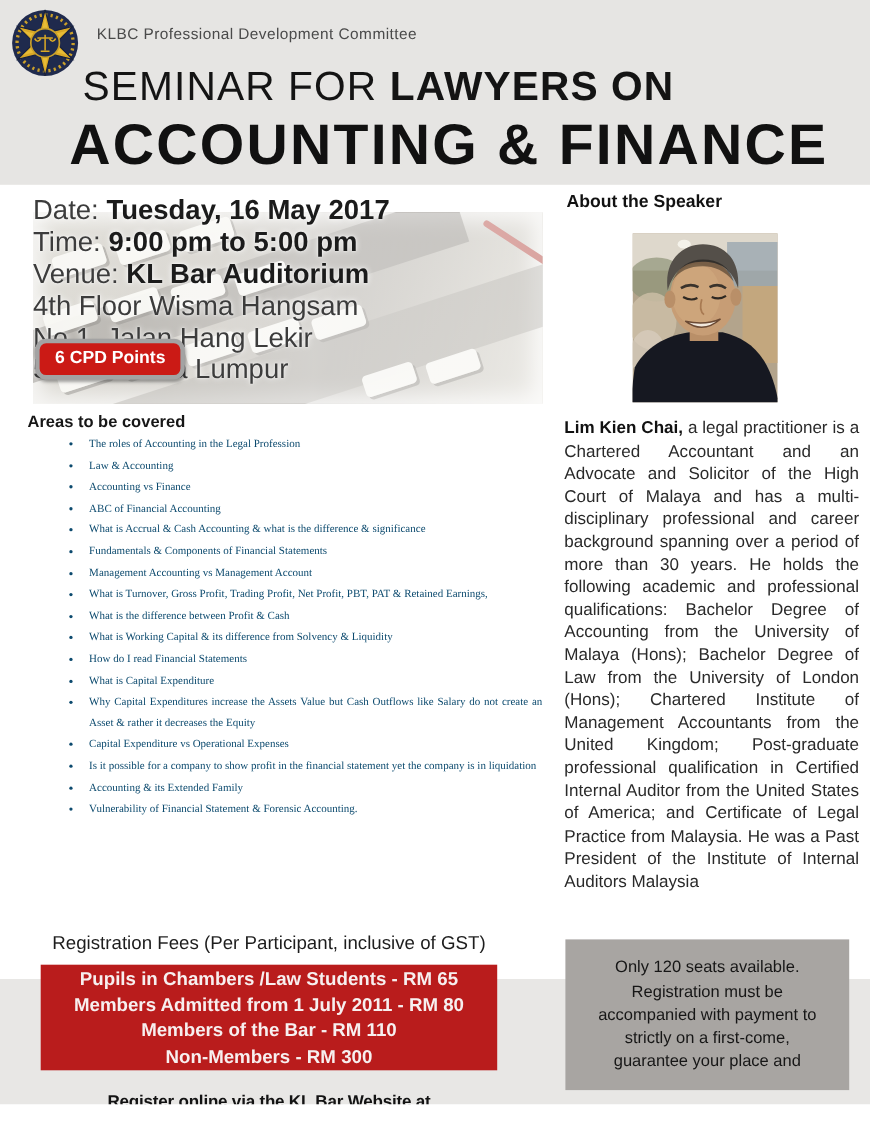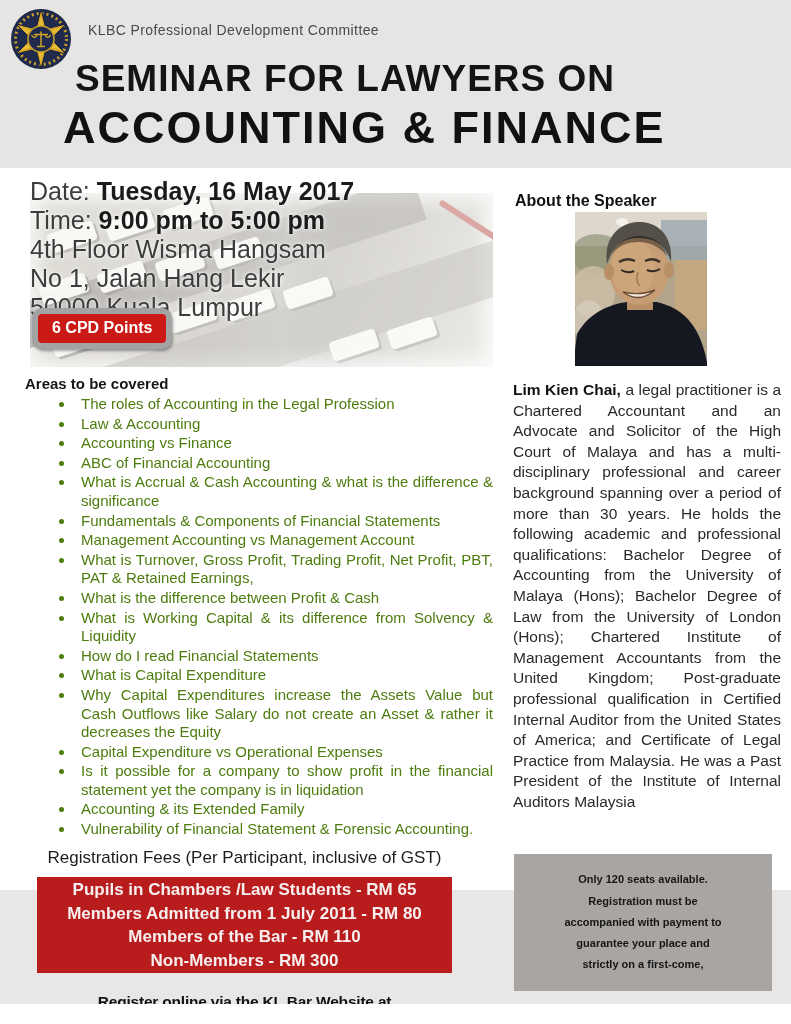--- a/index.html
+++ b/index.html
@@ -5,23 +5,23 @@
   * { margin:0; padding:0; box-sizing:border-box; }
   html,body { background:#ffffff; }
   body { font-family:"Liberation Sans", sans-serif; color:#1c1c1c; }
   .page { position:relative; width:791px; height:1004px; margin:0 auto; background:#ffffff; overflow:hidden; }
 
   
   .header { position:absolute; left:0; top:0; width:791px; height:168px; background:#e6e5e3; }
   .logo { position:absolute; left:10px; top:8px; width:62px; height:62px; }
   .committee { position:absolute; left:88px; top:22px; font-size:14px; letter-spacing:.4px; color:#4a4a4a; }
   .title1 { position:absolute; left:75px; top:58px; font-size:37px; letter-spacing:1px; color:#141414; white-space:nowrap; }
-  .title1 .light { font-weight:700; }
+  .title1 .light { font-weight:400; }
   .title1 .bold  { font-weight:700; }
-  .title2 { position:absolute; left:63px; top:102px; font-size:45px; font-weight:700; letter-spacing:2px; color:#111111; white-space:nowrap; }
+  .title2 { position:absolute; left:63px; top:102px; font-size:52px; font-weight:700; letter-spacing:2px; color:#111111; white-space:nowrap; }
 
   
   .calc-photo { position:absolute; left:30px; top:193px; width:463px; height:174px; overflow:hidden;
     background:linear-gradient(105deg,#cfccc2 0%,#b4afa4 35%,#98938a 60%,#c2beb4 85%,#d8d5cc 100%);
     box-shadow: inset 0 0 18px 8px rgba(255,255,255,.75); }
   .band { position:absolute; transform:rotate(-18deg); }
   .band.b1 { left:-30px; top:48px; width:430px; height:46px; background:#5f5a52; opacity:.55; }
   .band.b2 { left:-20px; top:118px; width:540px; height:54px; background:#7d786e; opacity:.45; }
   .key { position:absolute; width:48px; height:20px; border-radius:4px; background:rgba(246,244,238,.95);
          box-shadow:2px 3px 0 rgba(60,55,48,.45); transform:rotate(-18deg); }
@@ -29,49 +29,49 @@
             background:#b2443c; transform:rotate(33deg); }
   .photo-overlay { position:absolute; inset:0;
     background:linear-gradient(90deg, rgba(255,255,255,.38) 0%, rgba(255,255,255,.62) 55%, rgba(255,255,255,.52) 100%); }
 
   .event-lines { position:absolute; left:30px; top:177px; width:463px; 
     font-size:25px; line-height:29px; color:#3c3c3c; z-index:2;
     text-shadow:0 0 6px rgba(255,255,255,.9), 0 0 2px rgba(255,255,255,.9); }
   .event-lines b { color:#1b1b1b; }
 
   .cpd-badge { position:absolute; left:32px; top:308px; z-index:3; background:#cb1a15;
-    border:6px solid #a3a3a3; border-radius:10px; padding:5px 14px 6px;
+    border:4px solid #a3a3a3; border-radius:10px; padding:5px 14px 6px;
     color:#ffffff; font-weight:700; font-size:16px; box-shadow:1px 2px 3px rgba(0,0,0,.35); }
 
   
   .areas { position:absolute; left:25px; top:375px; width:468px; }
   .areas h3 { font-size:15px; font-weight:700; color:#161616; margin-bottom:3px; }
   .areas ul { margin:0; padding-left:50px; }
-  .areas li { font-size:15px; line-height:18.6px; margin-bottom:1px; text-align:justify; color:#4d7c0f; padding-left:6px; }
-
-  
-  .speaker-heading { position:absolute; left:515px; top:192px; font-size:16px; font-weight:700; color:#111; }
+  .areas li { font-size:10px; line-height:18.6px; margin-bottom:1px; text-align:justify; color:#0c4a6e; padding-left:6px;font-family:Liberation Serif, serif; }
+
+  
+  .speaker-heading { position:absolute; left:515px; top:175px; font-size:16px; font-weight:700; color:#111; }
   .speaker-photo { position:absolute; left:575px; top:212px; width:132px; height:154px; }
   .bio { position:absolute; left:513px; top:380px; width:268px; font-size:15.5px; line-height:20.6px;
          text-align:justify; color:#2a2a2a; }
   .bio b { color:#111; }
 
   
   .footer-gray { position:absolute; left:0; top:890px; width:791px; height:134px; background:#e8e7e5; }
   .bottom-strip { position:absolute; left:0; top:1015px; width:791px; height:9px; background:#d2cfcc; }
 
   .reg-heading { position:absolute; left:37px; top:848px; width:415px; text-align:center;
                  font-size:17px; color:#1d1d1d; }
   .fee-box { position:absolute; left:37px; top:877px; width:415px; height:96px; background:#b91c1c;
              z-index:2; display:flex; flex-direction:column; justify-content:center; }
   .fee-line { text-align:center; color:#f7efef; font-weight:700; font-size:17px; line-height:23.5px; }
 
   .seats-box { position:absolute; left:514px; top:854px; width:258px; height:137px; background:#a8a5a2;
                z-index:2; display:flex; flex-direction:column; justify-content:center; }
-  .seats-line { text-align:center; font-weight:700; font-size:11px; line-height:21.3px; color:#161616; }
+  .seats-line { text-align:center; font-weight:400; font-size:15px; line-height:21.3px; color:#161616; }
 
   .register-line { position:absolute; left:37px; top:993px; width:415px; text-align:center; z-index:2;
                    font-weight:700; font-size:15.5px; letter-spacing:-.2px; color:#131313; }
 </style>
 </head>
 <body>
 
 <div class="page">
 
   <div class="header">
@@ -114,20 +114,21 @@
     <div class="key" style="left:254px;top:90px;"></div>
     <div class="key" style="left:300px;top:142px;"></div>
     <div class="key" style="left:358px;top:130px;"></div>
     <div class="pencil"></div>
     <div class="photo-overlay"></div>
   </div>
 
   <div class="event-lines">
     <div><span>Date:</span> <b>Tuesday, 16 May 2017</b></div>
     <div><span>Time:</span> <b>9:00 pm to 5:00 pm</b></div>
+    <div><span>Venue:</span> <b>KL Bar Auditorium</b></div>
     <div>4th Floor Wisma Hangsam</div>
     <div>No 1, Jalan Hang Lekir</div>
     <div>50000 Kuala Lumpur</div>
   </div>
 
   <div class="cpd-badge">
     <span>6 CPD Points</span>
   </div>
 
   <div class="areas">
@@ -202,19 +203,19 @@
       <div class="fee-line">Members Admitted from 1 July 2011 - RM 80</div>
       <div class="fee-line">Members of the Bar - RM 110</div>
       <div class="fee-line">Non-Members - RM 300</div>
     </div>
 
   <div class="seats-box">
 
   <div class="seats-line">Only 120 seats available.</div>
       <div class="seats-line">Registration must be</div>
       <div class="seats-line">accompanied with payment to</div>
+      <div class="seats-line">strictly on a first-come,</div>
       <div class="seats-line">guarantee your place and</div>
-      <div class="seats-line">strictly on a first-come,</div>
     </div>
 
   <div class="register-line">Register online via the KL Bar Website at www.klbar.org.my</div>
 
 </div>
 
 </body></html>

